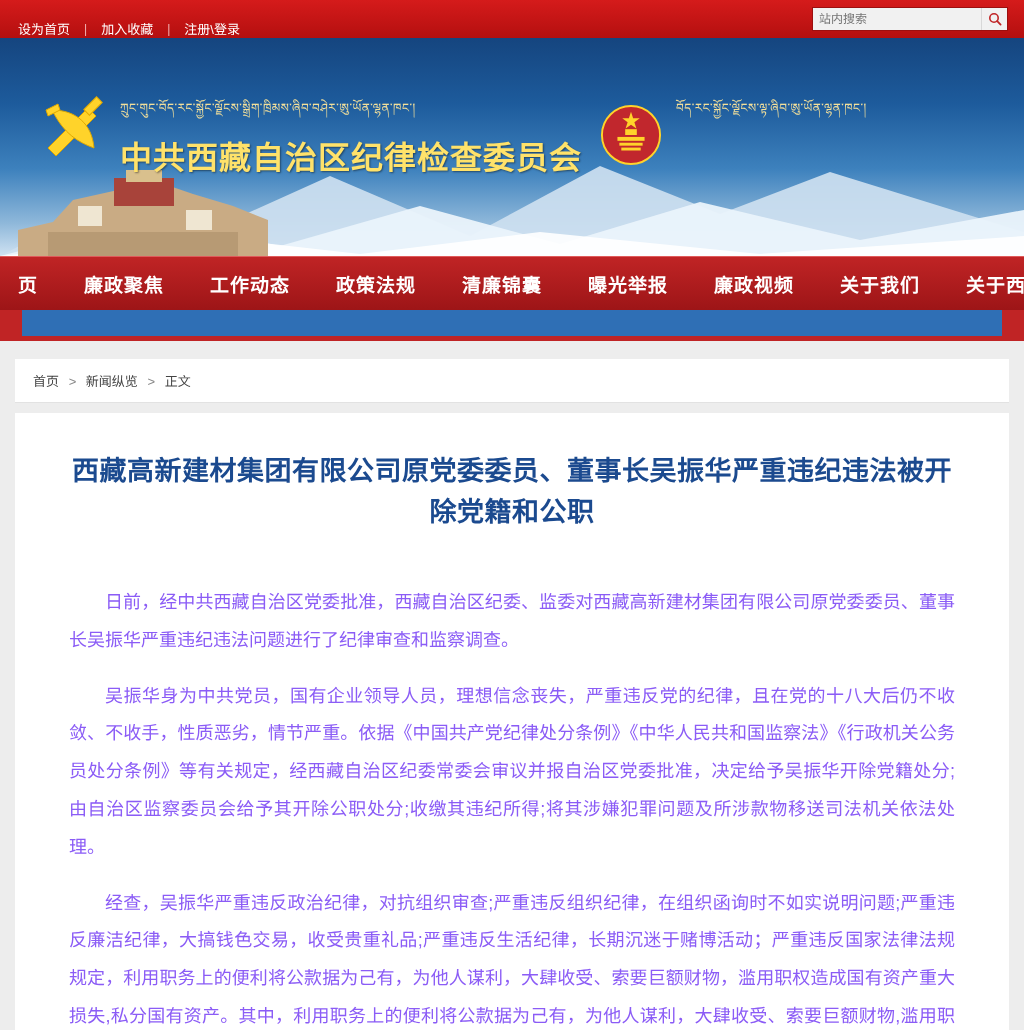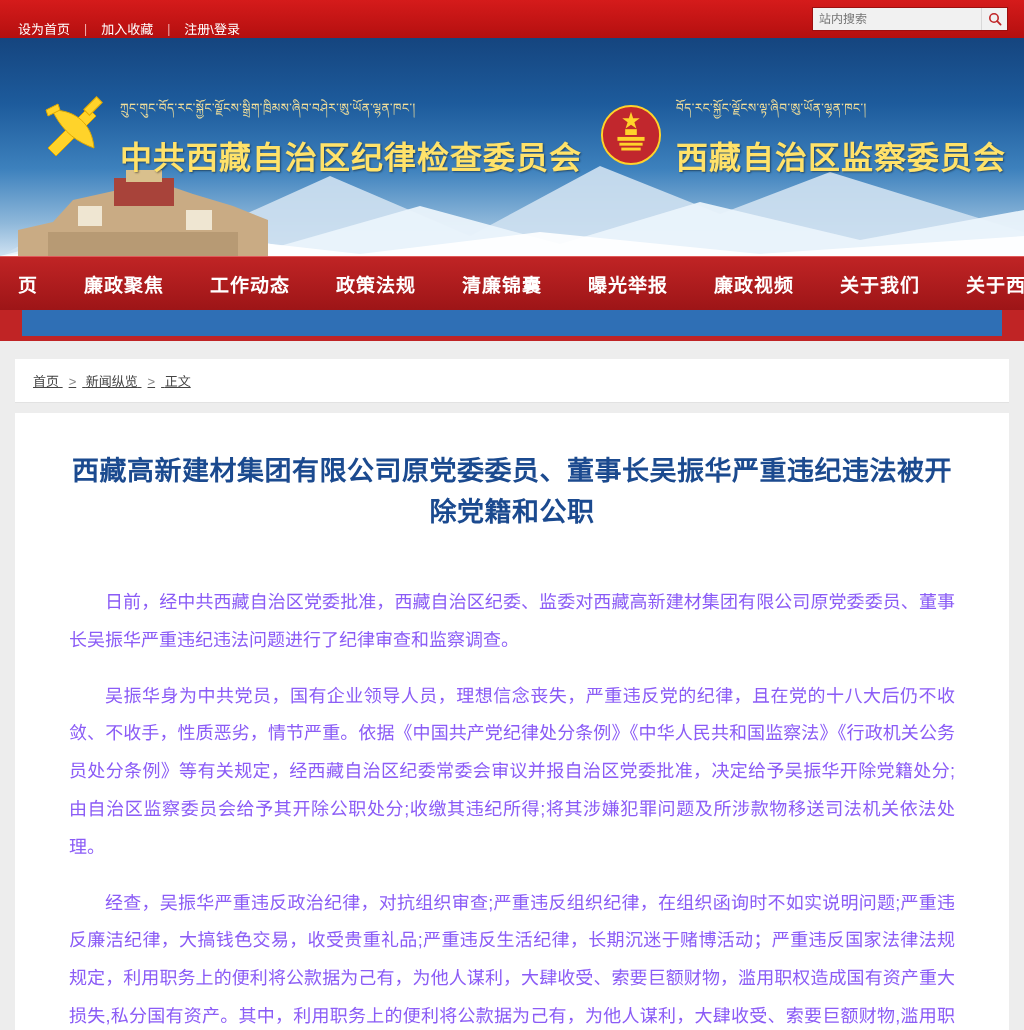--- a/index.html
+++ b/index.html
@@ -180,21 +180,20 @@
     padding: 18px 0 10px 0;
   }
   .crumb {
     width: 994px;
     margin: 0 auto;
     background: #ffffff;
     padding: 12px 18px;
     font-size: 13px;
     color: #444;
     border-bottom: 1px solid #e2e2e2;
-    text-decoration: underline;
   }
   .crumb a { color: #444; text-decoration: none; }
   .crumb .sep { color: #888; padding: 0 6px; }
 
   
   .article {
     width: 994px;
     margin: 0 auto 26px auto;
     background: #ffffff;
     padding: 30px 54px 44px 54px;
@@ -293,21 +292,20 @@
         <g fill="#ffd32a">
           <polygon points="32,8 34.2,14.6 41,14.6 35.5,18.8 37.6,25.4 32,21.3 26.4,25.4 28.5,18.8 23,14.6 29.8,14.6"></polygon>
           <rect x="18" y="34" width="28" height="4"></rect>
           <rect x="20" y="40" width="24" height="3"></rect>
           <rect x="22" y="45" width="20" height="3"></rect>
           <rect x="26" y="26" width="12" height="6"></rect>
         </g>
       </svg>
       <div class="title-right">
         <div class="tibetan">བོད་རང་སྐྱོང་ལྗོངས་ལྟ་ཞིབ་ཨུ་ཡོན་ལྷན་ཁང་།</div>
-        <div class="cn-title">西藏自治区监察委员会</div>
       </div>
     </div>
   </div>
 
   <div class="nav">
     <a href="#">首　页</a>
     <a href="#">廉政聚焦</a>
     <a href="#">工作动态</a>
     <a href="#">政策法规</a>
     <a href="#">清廉锦囊</a>

